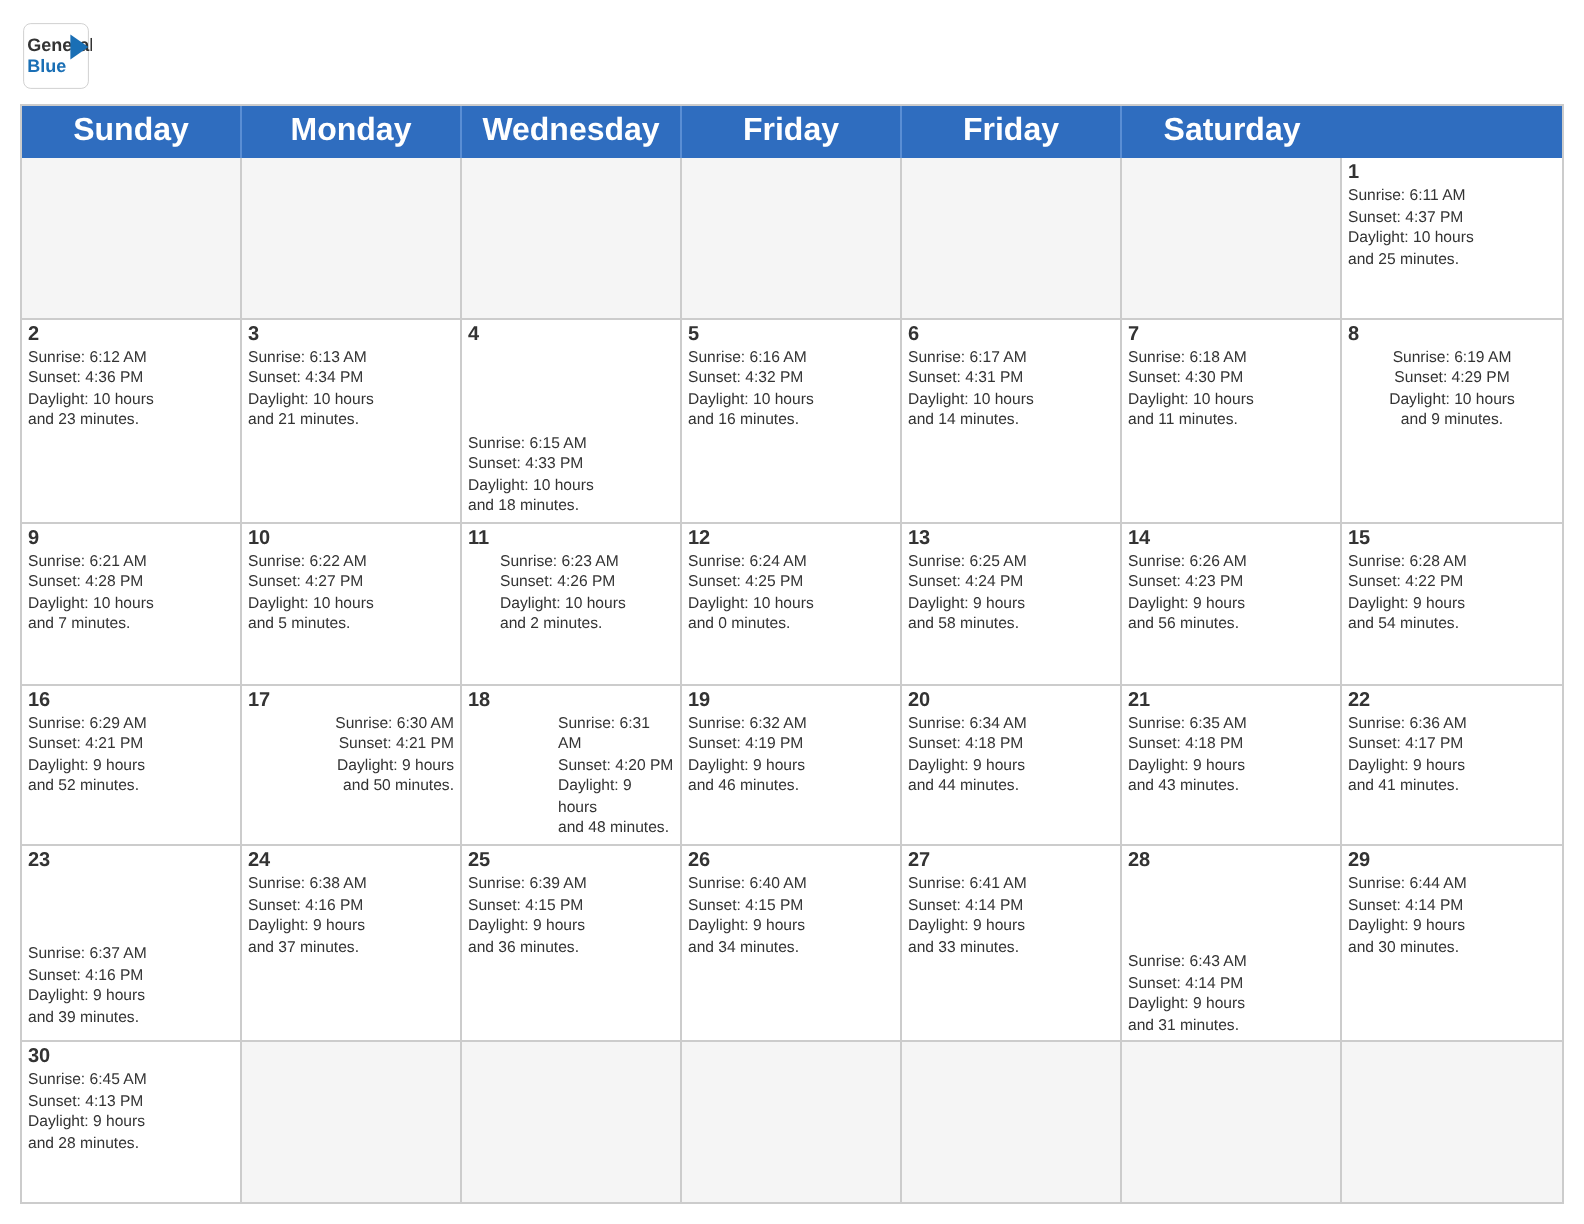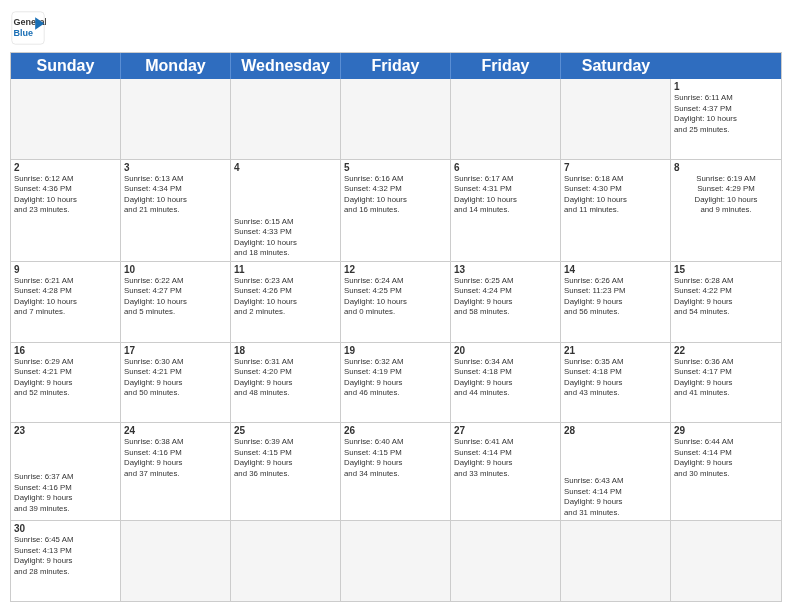--- a/index.html
+++ b/index.html
@@ -205,21 +205,21 @@
           </div>
           <div class="cal-cell">
             <span class="day-num">10</span>
             <div class="cell-info" style="white-space: pre-line;">Sunrise: 6:22 AM
 Sunset: 4:27 PM
 Daylight: 10 hours
 and 5 minutes.</div>
           </div>
           <div class="cal-cell">
             <span class="day-num">11</span>
-            <div class="cell-info" style="white-space: pre-line;">Sunrise: 6:23 AM
+            <div class="cell-info" style="white-space: pre-line; margin-left: 16px;">Sunrise: 6:23 AM
 Sunset: 4:26 PM
 Daylight: 10 hours
 and 2 minutes.</div>
           </div>
           <div class="cal-cell">
             <span class="day-num">12</span>
             <div class="cell-info" style="white-space: pre-line;">Sunrise: 6:24 AM
 Sunset: 4:25 PM
 Daylight: 10 hours
 and 0 minutes.</div>
@@ -227,21 +227,21 @@
           <div class="cal-cell">
             <span class="day-num">13</span>
             <div class="cell-info" style="white-space: pre-line;">Sunrise: 6:25 AM
 Sunset: 4:24 PM
 Daylight: 9 hours
 and 58 minutes.</div>
           </div>
           <div class="cal-cell">
             <span class="day-num">14</span>
             <div class="cell-info" style="white-space: pre-line;">Sunrise: 6:26 AM
-Sunset: 11:23 PM
+Sunset: 4:23 PM
 Daylight: 9 hours
 and 56 minutes.</div>
           </div>
           <div class="cal-cell">
             <span class="day-num">15</span>
             <div class="cell-info" style="white-space: pre-line;">Sunrise: 6:28 AM
 Sunset: 4:22 PM
 Daylight: 9 hours
 and 54 minutes.</div>
           </div>
@@ -249,28 +249,28 @@
         <div class="cal-row">
           <div class="cal-cell">
             <span class="day-num">16</span>
             <div class="cell-info" style="white-space: pre-line;">Sunrise: 6:29 AM
 Sunset: 4:21 PM
 Daylight: 9 hours
 and 52 minutes.</div>
           </div>
           <div class="cal-cell">
             <span class="day-num">17</span>
-            <div class="cell-info" style="white-space: pre-line;">Sunrise: 6:30 AM
+            <div class="cell-info" style="white-space: pre-line; text-align: right;">Sunrise: 6:30 AM
 Sunset: 4:21 PM
 Daylight: 9 hours
 and 50 minutes.</div>
           </div>
           <div class="cal-cell">
             <span class="day-num">18</span>
-            <div class="cell-info" style="white-space: pre-line;">Sunrise: 6:31 AM
+            <div class="cell-info" style="white-space: pre-line; margin-left: 45px;">Sunrise: 6:31 AM
 Sunset: 4:20 PM
 Daylight: 9 hours
 and 48 minutes.</div>
           </div>
           <div class="cal-cell">
             <span class="day-num">19</span>
             <div class="cell-info" style="white-space: pre-line;">Sunrise: 6:32 AM
 Sunset: 4:19 PM
 Daylight: 9 hours
 and 46 minutes.</div>

